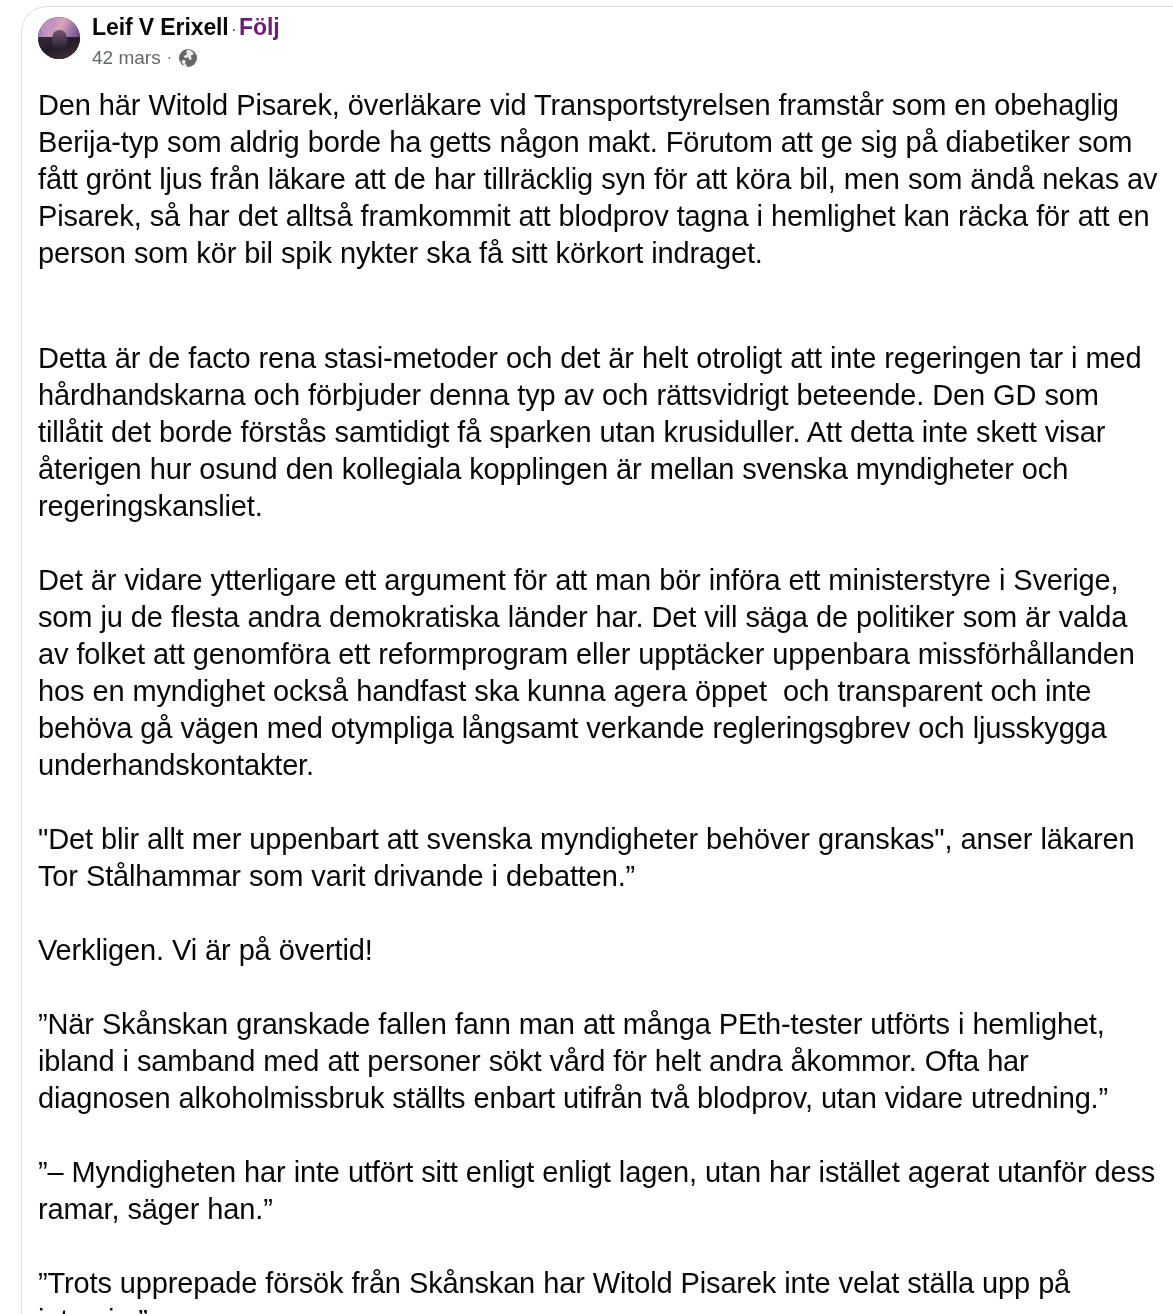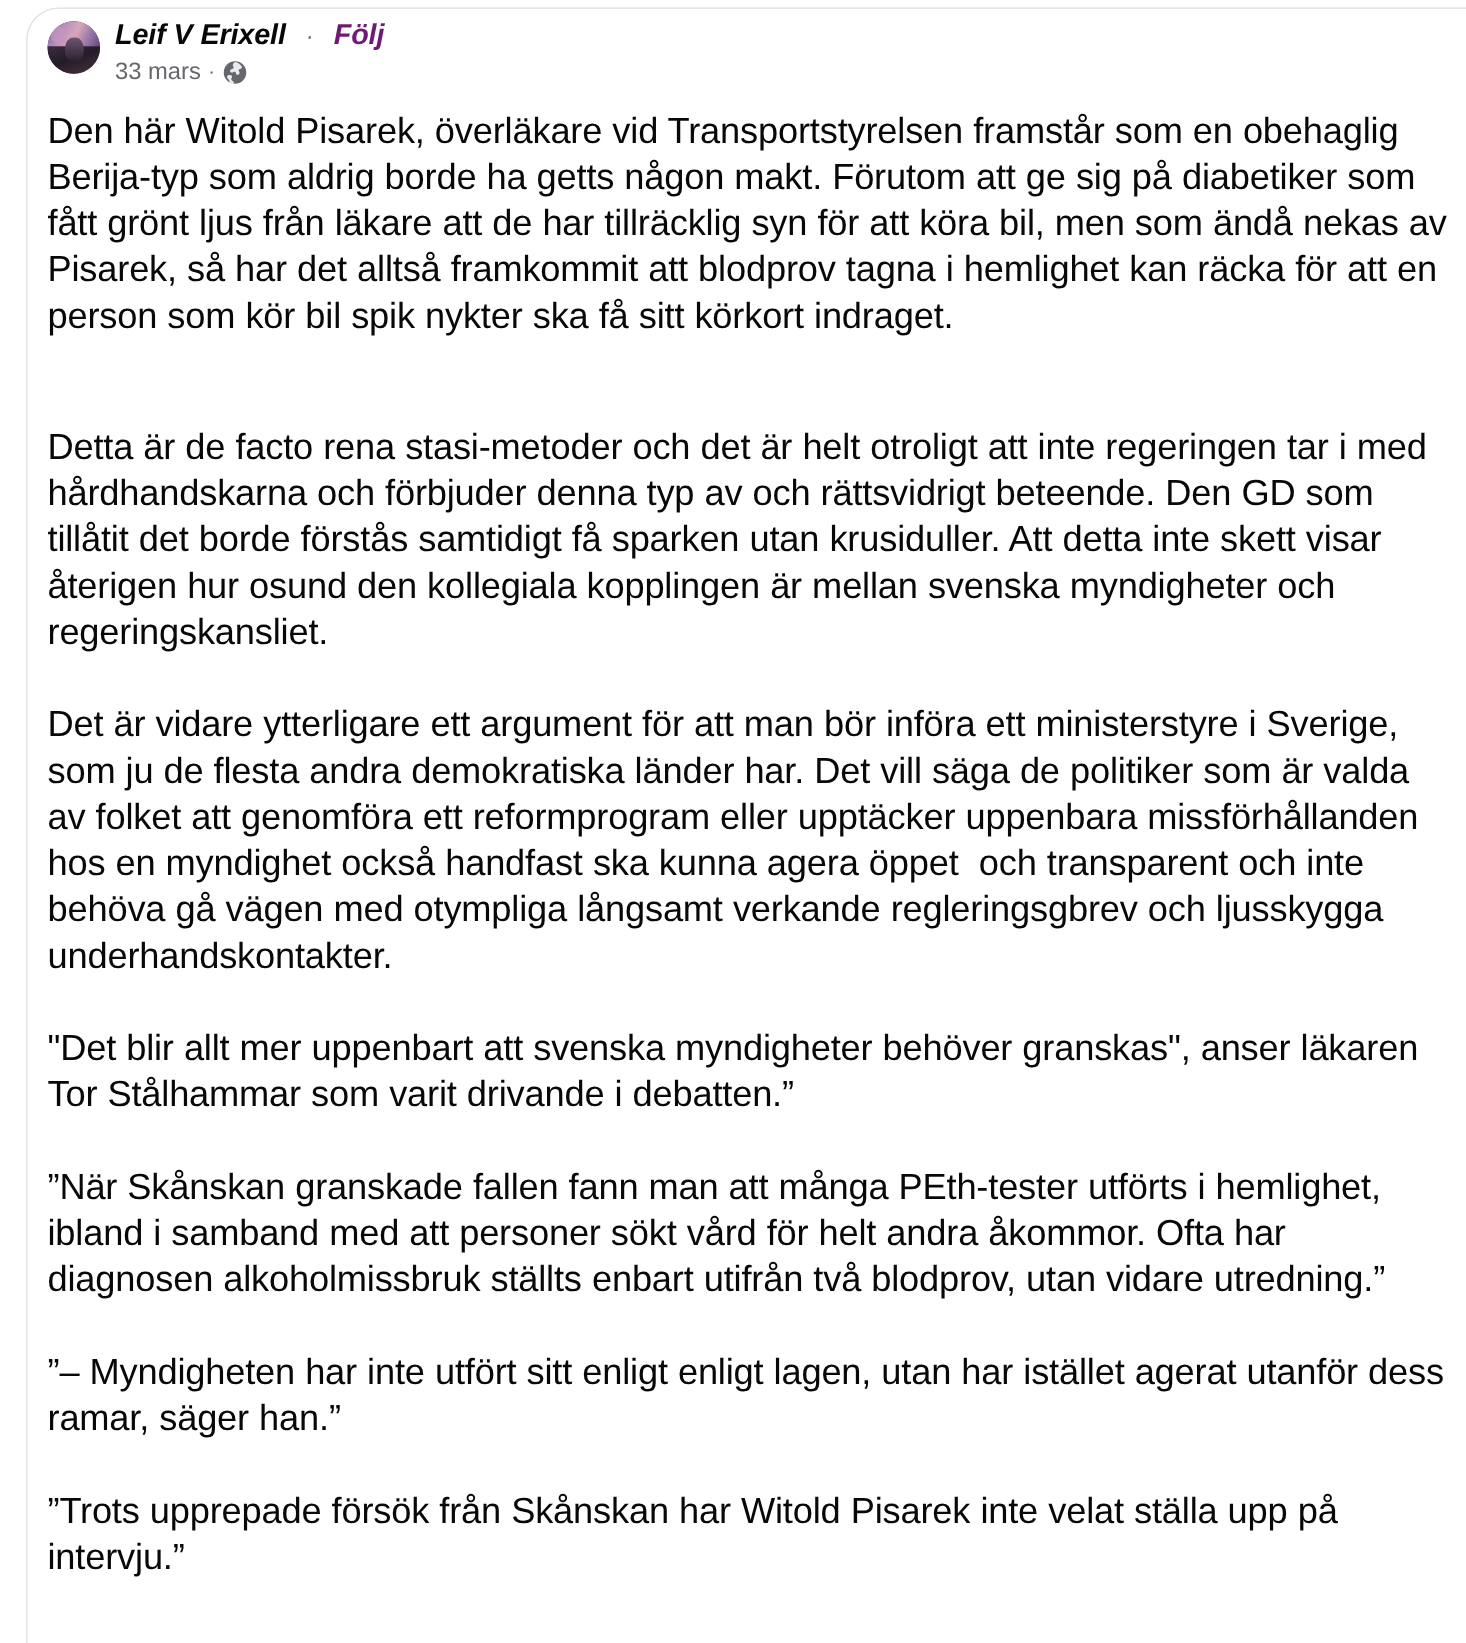--- a/index.html
+++ b/index.html
@@ -69,23 +69,22 @@
     left: 8%; top: 10%; width: 26%; height: 30%;
     border-radius: 40%;
     background: rgba(196,150,190,.75);
   }
 
   .header-text { display: flex; flex-direction: column; }
 
   .name-row {
     display: flex;
     align-items: baseline;
-    gap: 16px;
+    gap: 2px;
     line-height: 1.25;
-    font-style: italic;
   }
   .author-name {
     font-size: 23px;
     font-weight: 700;
     color: #080809;
     letter-spacing: -0.1px;
   }
   .dot-sep { font-size: 19px; color: #65676b; }
   .follow-link {
     font-size: 23px;
@@ -139,38 +138,39 @@
 
     <div class="header-text">
 
       <div class="name-row">
         <span class="author-name">Leif V Erixell</span>
         <span class="dot-sep">·</span>
         <span class="follow-link">Följ</span>
       </div>
 
       <div class="meta-row">
-        <span class="timestamp">33 mars</span>
+        <span class="timestamp">42 mars</span>
         <span class="meta-dot">·</span>
         <span class="globe-icon">
           <svg width="20" height="20" viewBox="0 0 20 20" aria-hidden="true">
             <circle cx="10" cy="10" r="9" fill="#65676b"></circle>
             <path d="M10 1.6c-1.6 1.1-2.2 2.6-1.4 3.6.7.9.2 1.7-.9 1.9-1 .2-1.9 1-1.6 2 .3 1.1 1.7 1.2 2.5.6.9-.7 2.1-.3 2.2.8.1 1 1 1.6 1.9 1.2 1-.4 1.3-1.7.6-2.5-.8-.9-.3-2 .8-2.1 1-.1 1.7-.9 1.4-1.8A8.5 8.5 0 0 0 10 1.6z" fill="#e9ebee"></path>
             <path d="M4.2 12.4c-.8.6-.7 1.9.1 2.6 1.1.9 1.5 1.9 1.2 3a8.4 8.4 0 0 0 3.3 1.3c.6-1 .2-2.1-.7-2.6-1.1-.6-1.4-1.8-.7-2.6.6-.8.2-1.8-.8-1.9-1-.2-1.8-.3-2.4.2z" fill="#e9ebee"></path>
           </svg>
         </span>
       </div>
 
     </div>
   </div>
 
   <div class="post-body">
     <p class="para">Den här Witold Pisarek, överläkare vid Transportstyrelsen framstår som en obehaglig Berija-typ som aldrig borde ha getts någon makt. Förutom att ge sig på diabetiker som fått grönt ljus från läkare att de har tillräcklig syn för att köra bil, men som ändå nekas av Pisarek, så har det alltså framkommit att blodprov tagna i hemlighet kan räcka för att en person som kör bil spik nykter ska få sitt körkort indraget.</p>
     <p class="para gap-big">Detta är de facto rena stasi-metoder och det är helt otroligt att inte regeringen tar i med hårdhandskarna och förbjuder denna typ av och rättsvidrigt beteende. Den GD som tillåtit det borde förstås samtidigt få sparken utan krusiduller. Att detta inte skett visar återigen hur osund den kollegiala kopplingen är mellan svenska myndigheter och regeringskansliet.</p>
     <p class="para">Det är vidare ytterligare ett argument för att man bör införa ett ministerstyre i Sverige, som ju de flesta andra demokratiska länder har. Det vill säga de politiker som är valda av folket att genomföra ett reformprogram eller upptäcker uppenbara missförhållanden hos en myndighet också handfast ska kunna agera öppet  och transparent och inte behöva gå vägen med otympliga långsamt verkande regleringsgbrev och ljusskygga underhandskontakter.</p>
     <p class="para">"Det blir allt mer uppenbart att svenska myndigheter behöver granskas", anser läkaren Tor Stålhammar som varit drivande i debatten.”</p>
+    <p class="para">Verkligen. Vi är på övertid!</p>
     <p class="para">”När Skånskan granskade fallen fann man att många PEth-tester utförts i hemlighet, ibland i samband med att personer sökt vård för helt andra åkommor. Ofta har diagnosen alkoholmissbruk ställts enbart utifrån två blodprov, utan vidare utredning.”</p>
     <p class="para">”– Myndigheten har inte utfört sitt enligt enligt lagen, utan har istället agerat utanför dess ramar, säger han.”</p>
     <p class="para">”Trots upprepade försök från Skånskan har Witold Pisarek inte velat ställa upp på intervju.”</p>
 
   </div>
 
 </div>
 
 </body></html>

